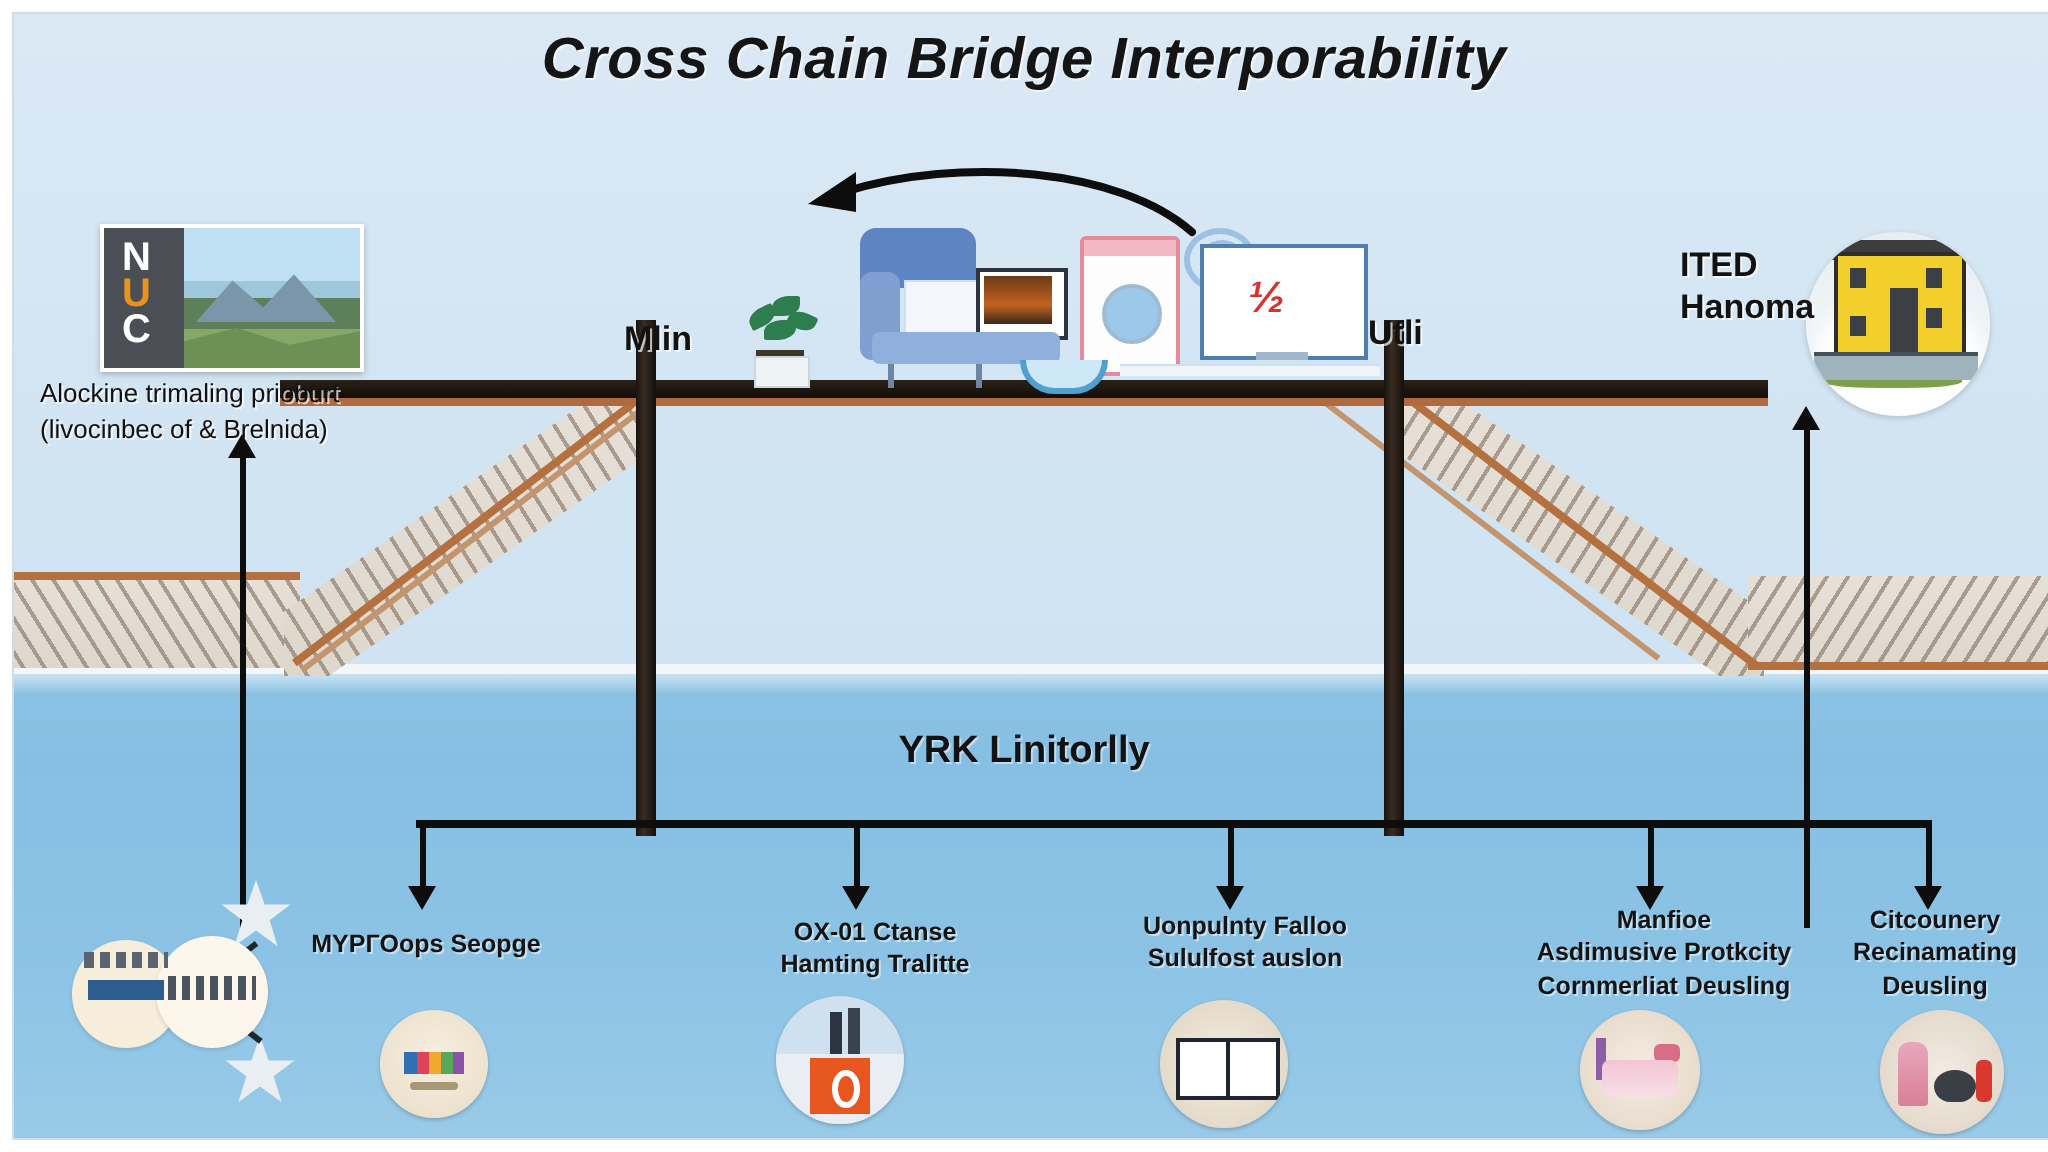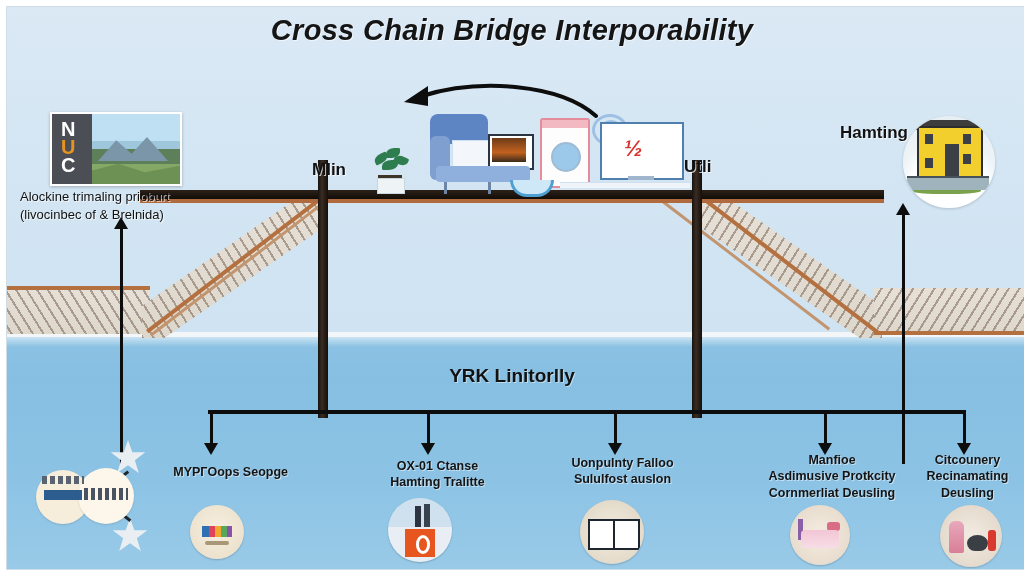--- a/index.html
+++ b/index.html
@@ -344,35 +344,36 @@
       <div class="rb-door"></div>
       <div class="rb-w" style="left:6px;top:6px;"></div>
       <div class="rb-w" style="left:44px;top:6px;"></div>
       <div class="rb-w" style="left:44px;top:26px;"></div>
       <div class="rb-w" style="left:6px;top:30px;"></div>
     </div>
     <div class="rb-grass"></div>
     <div class="rb-deck"></div>
   </div>
   <div class="right-label">
-    <div>Hamting</div>
+    <div>ITED</div>
+    <div>Hanoma</div>
   </div>
   <div class="arrow-up arr-right"></div>
 
   <div class="water-title">YRK Linitorlly</div>
 
   <div class="bus"></div>
   <div class="riser" style="left:208px;top:410px;height:4px;"></div>
   <div class="drop" style="left:210px;height:34px;"></div>
   <div class="drop" style="left:427px;height:34px;"></div>
   <div class="drop" style="left:614px;height:34px;"></div>
   <div class="drop" style="left:824px;height:34px;"></div>
   <div class="drop" style="left:963px;height:34px;"></div>
 
-  <div class="bitem" style="left:138px;top:464px;width:150px;text-align:right;">
+  <div class="bitem" style="left:138px;top:464px;width:150px;">
     <div>MYPГOops Seopge</div>
   </div>
   <div class="bicon ic-mk" style="left:190px;top:505px;width:54px;height:54px;"></div>
 
   <div class="bitem" style="left:355px;top:458px;width:165px;">
     <div>OX-01 Ctanse</div>
     <div>Hamting Tralitte</div>
   </div>
   <div class="bicon ic-box" style="left:388px;top:498px;width:64px;height:64px;">
       <b></b>

